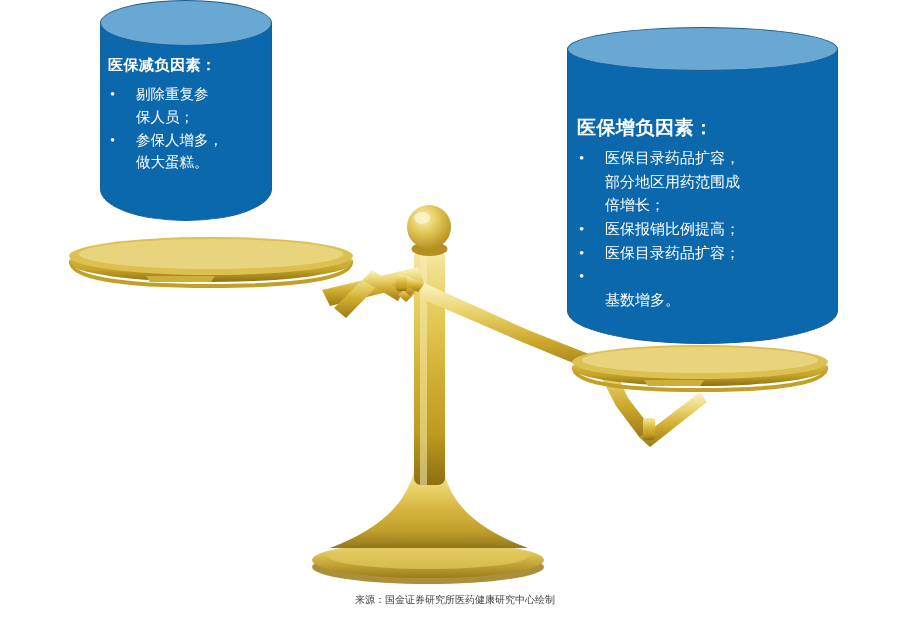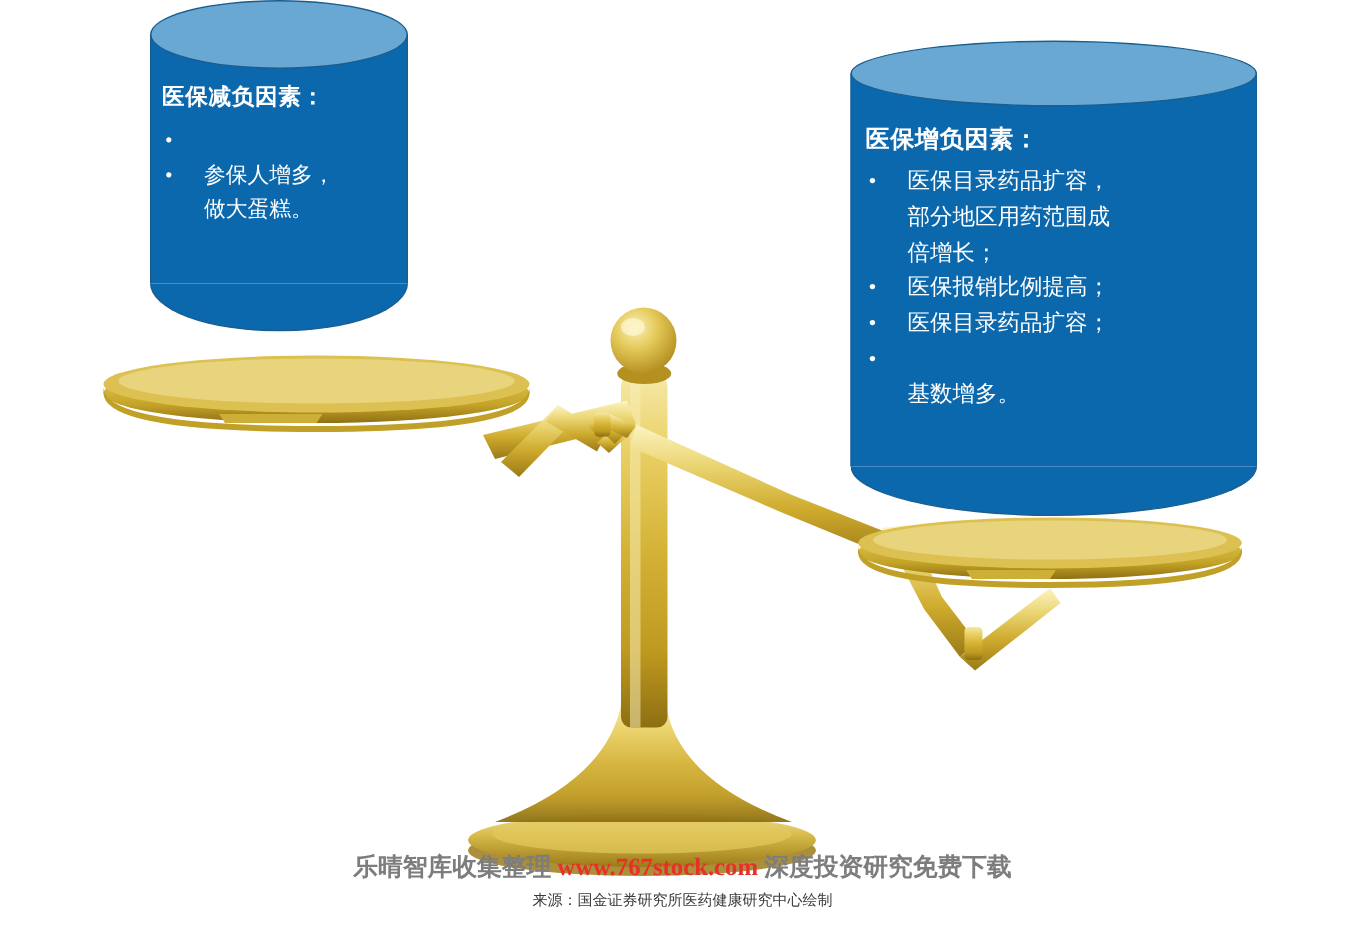--- a/index.html
+++ b/index.html
@@ -67,21 +67,21 @@
   #cyl-left .cyl-bot{top:189px;height:32px;}
   #cyl-left .cyl-txt{left:8px;top:54px;right:6px;font-size:14.5px;}
   #cyl-left .cyl-heading{font-size:15px;margin-bottom:5px;}
 
   
   #cyl-right{left:567px;top:27px;width:271px;height:318px;}
   #cyl-right .cyl-top{top:0;height:44px;}
   #cyl-right .cyl-body{top:22px;height:262px;border-top:none;border-bottom:none;}
   #cyl-right .cyl-bot{top:284px;height:33px;}
   #cyl-right .cyl-txt{left:10px;top:54px;right:8px;font-size:15px;}
-  #cyl-right .cyl-heading{font-size:16px;margin-bottom:4px;}
+  #cyl-right .cyl-heading{font-size:19px;margin-bottom:4px;margin-top:32px;}
 
   
   #watermark{
     position:absolute;left:0;right:0;top:567px;
     text-align:center;
     font-size:16.5px;
     font-weight:bold;
     white-space:nowrap;
     z-index:6;
   }
@@ -201,20 +201,24 @@
 
   <div class="cyl" id="cyl-left">
     <div class="cyl-bot"></div>
     <div class="cyl-body"></div>
     <div class="cyl-top"></div>
     <div class="cyl-txt">
       <div class="cyl-heading">医保减负因素：</div>
 
       <div class="bullet-row">
         <span class="bullet-dot">•</span>
+        <span class="bullet-text">
+          <span>剔除重复参</span><br>
+          <span>保人员；</span>
+        </span>
       </div>
 
       <div class="bullet-row">
         <span class="bullet-dot">•</span>
         <span class="bullet-text">
           <span>参保人增多，</span><br>
           <span>做大蛋糕。</span>
         </span>
       </div>
     </div>
@@ -253,19 +257,16 @@
       <div class="bullet-row">
         <span class="bullet-dot">•</span>
         <span class="bullet-text">
           <br>
           <span>基数增多。</span>
         </span>
       </div>
     </div>
   </div>
 
-  <div id="watermark">
-    <span class="wm-cn">乐晴智库收集整理 </span><span class="wm-url">www.767stock.com</span><span class="wm-cn"> 深度投资研究免费下载</span>
-  </div>
 
   <div id="source-line">来源：国金证券研究所医药健康研究中心绘制</div>
 
 </div>
 
 </body></html>

